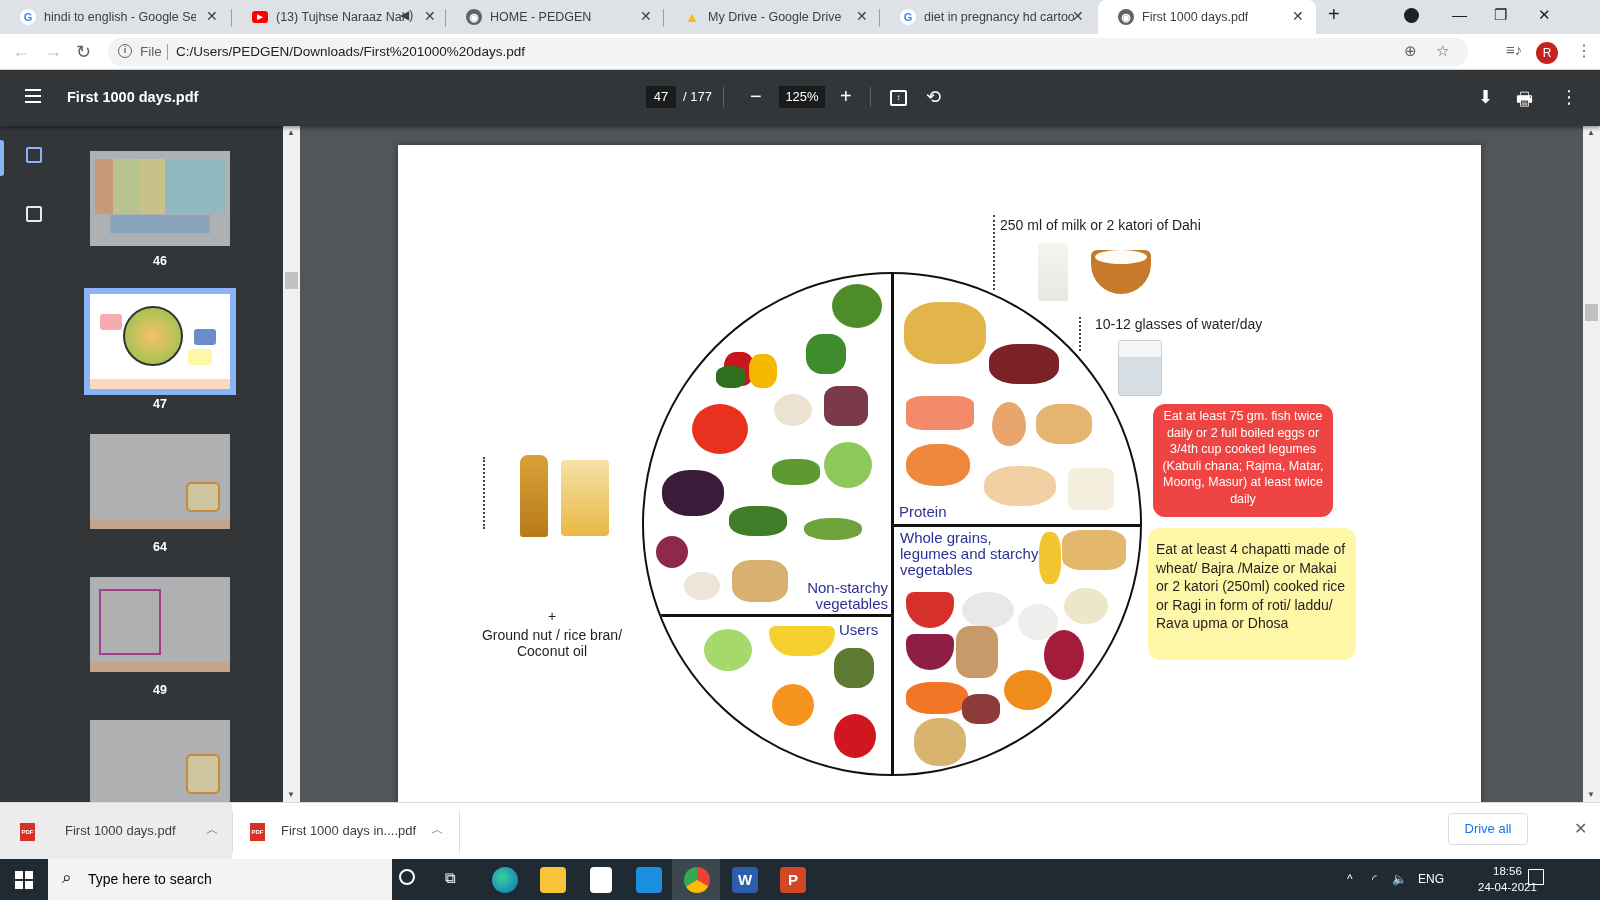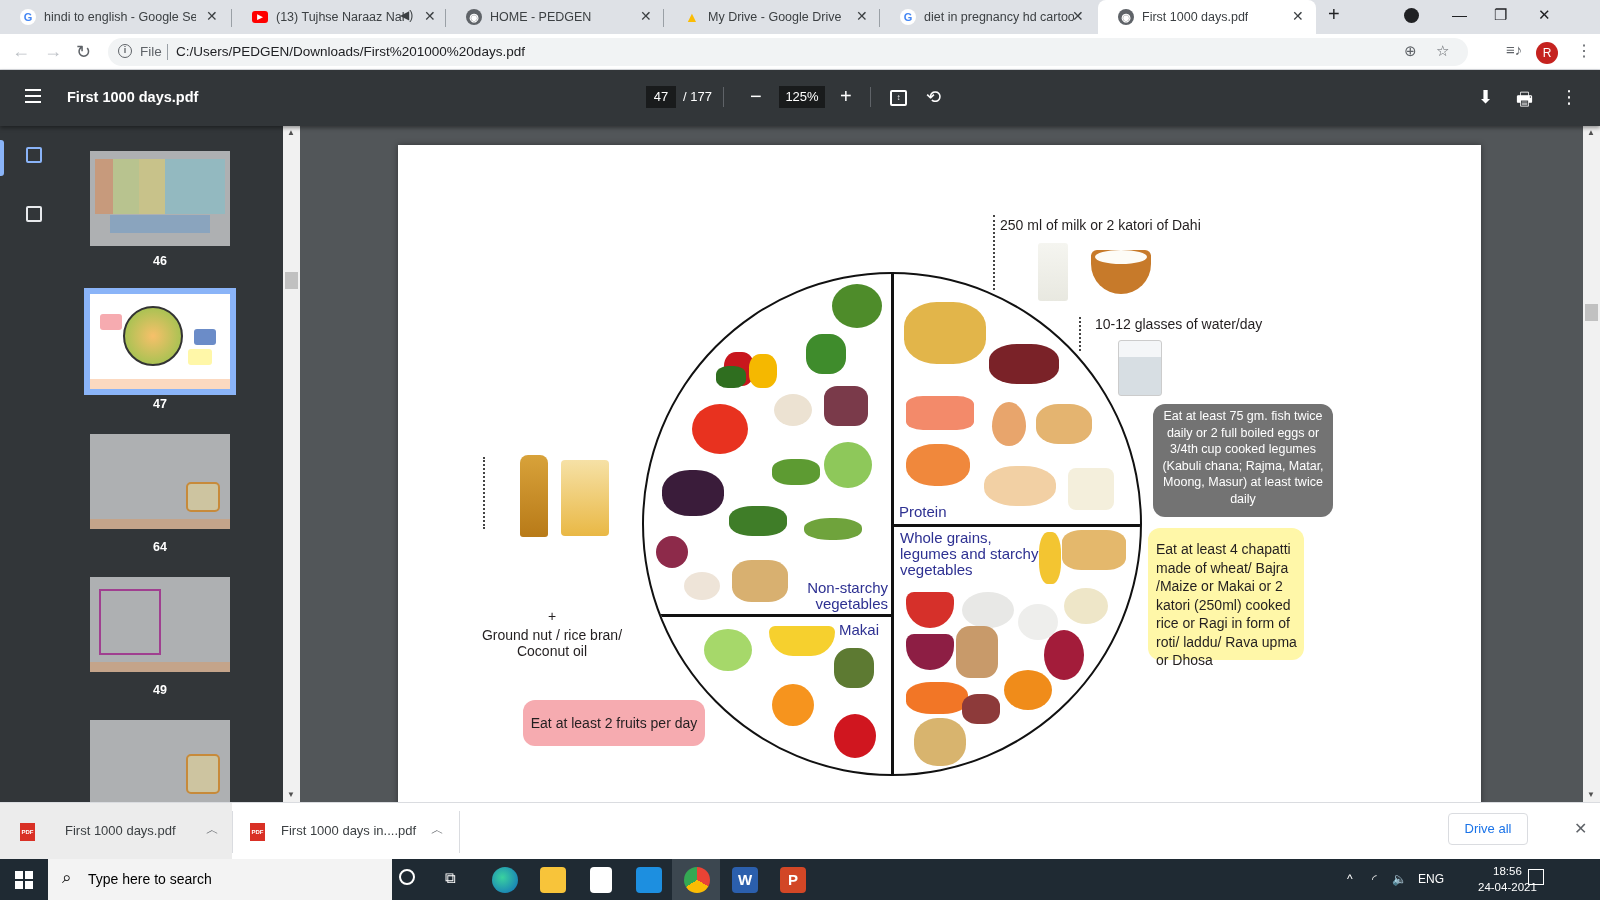--- a/index.html
+++ b/index.html
@@ -46,21 +46,21 @@
 .sidescroll{position:absolute;left:283px;top:126px;width:17px;height:676px;background:#f1f1f1}
 .sidescroll .thumbbar{position:absolute;left:2px;top:146px;width:13px;height:17px;background:#c1c1c1}
 
 .viewer{position:absolute;left:300px;top:126px;width:1283px;height:676px;background:#525659;overflow:hidden}
 .mainscroll{position:absolute;left:1583px;top:126px;width:17px;height:676px;background:#f1f1f1}
 .mainscroll .thumbbar{position:absolute;left:2px;top:178px;width:13px;height:17px;background:#c1c1c1}
 .arrow{position:absolute;left:4px;font-size:8px;color:#505050}
 .page{position:absolute;left:98px;top:19px;width:1083px;height:700px;background:#fff;box-shadow:0 0 6px rgba(0,0,0,.4)}
 .box{position:absolute;border-radius:12px;text-align:center;font-size:13px;line-height:18px;color:#231f20;padding:8px 6px}
 .pink{background:#f6abb0}
-.blue{background:#737373;color:#fff}
+.blue{background:#ef4444;color:#fff}
 .yellow{background:#fff7a8;text-align:left;padding-left:8px;font-size:14px;line-height:18.5px}
 .label{position:absolute;font-size:14px;color:#231f20}
 .dots{position:absolute;width:0;border-left:2px dotted #444}
 .plate-label{position:absolute;color:#2e3192;font-size:15px;line-height:16px}
 .food{position:absolute;border-radius:50%}
 
 .dlbar{position:absolute;left:0;top:802px;width:1600px;height:57px;background:#fff;border-top:1px solid #dadce0}
 .dl{position:absolute;top:0;height:57px}
 .dl .pdficon{position:absolute;left:20px;top:20px;width:15px;height:18px;background:#d93025;color:#fff;font-size:6px;font-weight:bold;text-align:center;line-height:18px}
 .dl .name{position:absolute;left:65px;top:20px;font-size:13px;color:#3c4043}
@@ -214,21 +214,20 @@
     <div style="position:absolute;left:697px;top:105px;width:52px;height:14px;background:#fdfcf7;border-radius:50%"></div>
     <div class="dots" style="left:681px;top:172px;height:34px"></div>
     <div class="label" style="left:697px;top:171px">10-12 glasses of water/day</div>
     <div style="position:absolute;left:720px;top:195px;width:44px;height:56px;background:linear-gradient(#f4f6f8 0 30%,#d7dee3 30%);border-radius:3px;border:1px solid #ccc"></div>
 
     <div class="dots" style="left:85px;top:312px;height:72px"></div>
     <div style="position:absolute;left:122px;top:310px;width:28px;height:82px;background:linear-gradient(#d8a23a,#b87a18);border-radius:8px 8px 3px 3px"></div>
     <div style="position:absolute;left:163px;top:315px;width:48px;height:76px;background:linear-gradient(#f6e1a6,#e9b845);border-radius:4px"></div>
     <div class="label" style="left:68px;top:463px;width:172px;text-align:center">+</div>
     <div class="label" style="left:68px;top:482px;width:172px;text-align:center;line-height:16px">Ground nut / rice bran/ Coconut oil</div>
-    <div class="box pink" style="left:125px;top:555px;width:182px;height:46px;line-height:30px;font-size:14px">Eat at least 2 fruits per day</div>
 
     <div style="position:absolute;left:244px;top:127px;width:500px;height:504px;border:2.5px solid #111;border-radius:50%;overflow:hidden">
       <div style="position:absolute;left:247px;top:0;width:2.5px;height:504px;background:#111"></div>
       <div style="position:absolute;left:0;top:340px;width:248px;height:2.5px;background:#111"></div>
       <div style="position:absolute;left:248px;top:250px;width:260px;height:2.5px;background:#111"></div>
 
       <div class="food" style="left:188px;top:10px;width:50px;height:44px;background:#4e8c2a"></div>
       <div class="food" style="left:80px;top:78px;width:30px;height:34px;background:#c8161d;border-radius:40%"></div>
       <div class="food" style="left:105px;top:80px;width:28px;height:34px;background:#f5b800;border-radius:40%"></div>
       <div class="food" style="left:72px;top:92px;width:30px;height:22px;background:#2f6e1f;border-radius:40%"></div>
@@ -239,21 +238,21 @@
       <div class="food" style="left:180px;top:168px;width:48px;height:46px;background:#8ec85a"></div>
       <div class="food" style="left:128px;top:185px;width:48px;height:26px;background:#5d9b32;border-radius:40%"></div>
       <div class="food" style="left:18px;top:196px;width:62px;height:46px;background:#3a1c3a;border-radius:45%"></div>
       <div class="food" style="left:85px;top:232px;width:58px;height:30px;background:#3f7d28;border-radius:40%"></div>
       <div class="food" style="left:160px;top:244px;width:58px;height:22px;background:#6fa33c;border-radius:45%"></div>
       <div class="food" style="left:12px;top:262px;width:32px;height:32px;background:#8d2a4a"></div>
       <div class="food" style="left:40px;top:298px;width:36px;height:28px;background:#eee4d8"></div>
       <div class="food" style="left:88px;top:286px;width:56px;height:42px;background:#d8b070;border-radius:35%"></div>
       <div class="plate-label" style="left:150px;top:306px;width:94px;text-align:right">Non-starchy vegetables</div>
 
-      <div class="plate-label" style="left:195px;top:348px">Makai</div>
+      <div class="plate-label" style="left:195px;top:348px">Users</div>
       <div class="food" style="left:60px;top:355px;width:48px;height:42px;background:#a6d86a"></div>
       <div class="food" style="left:125px;top:352px;width:66px;height:30px;background:#f6d02e;border-radius:10px 10px 40px 40px"></div>
       <div class="food" style="left:190px;top:374px;width:40px;height:40px;background:#5d7a32;border-radius:40%"></div>
       <div class="food" style="left:128px;top:410px;width:42px;height:42px;background:#f6941e"></div>
       <div class="food" style="left:190px;top:440px;width:42px;height:44px;background:#d0161f"></div>
 
       <div class="food" style="left:260px;top:28px;width:82px;height:62px;background:#e2b54a;border-radius:40%"></div>
       <div class="food" style="left:345px;top:70px;width:70px;height:40px;background:#7a2228;border-radius:40%"></div>
       <div class="food" style="left:262px;top:122px;width:68px;height:34px;background:#f38a6a;border-radius:25%"></div>
       <div class="food" style="left:348px;top:128px;width:34px;height:44px;background:#e8a56c;border-radius:50%/55% 55% 45% 45%"></div>
@@ -273,21 +272,21 @@
       <div class="food" style="left:262px;top:360px;width:48px;height:36px;background:#8d1e44;border-radius:10px 10px 30px 30px"></div>
       <div class="food" style="left:312px;top:352px;width:42px;height:52px;background:#c89a6a;border-radius:14px"></div>
       <div class="food" style="left:400px;top:356px;width:40px;height:50px;background:#a31c3a"></div>
       <div class="food" style="left:262px;top:408px;width:62px;height:32px;background:#f27626;border-radius:40%"></div>
       <div class="food" style="left:318px;top:420px;width:38px;height:30px;background:#8d3a3a;border-radius:40%"></div>
       <div class="food" style="left:360px;top:396px;width:48px;height:40px;background:#f08c1a"></div>
       <div class="food" style="left:270px;top:444px;width:52px;height:48px;background:#d8b46e;border-radius:45%"></div>
     </div>
 
     <div class="box blue" style="left:755px;top:259px;width:180px;height:113px;font-size:12.5px;line-height:16.5px;padding-top:4px">Eat at least 75 gm. fish twice daily or 2 full boiled eggs or 3/4th cup cooked legumes (Kabuli chana; Rajma, Matar, Moong, Masur) at least twice daily</div>
-    <div class="box yellow" style="left:750px;top:383px;width:156px;height:132px;padding-top:12px">Eat at least 4 chapatti made of wheat/ Bajra /Maize or Makai or 2 katori (250ml) cooked rice or Ragi in form of roti/ laddu/ Rava upma or Dhosa</div>
+    <div class="box yellow" style="left:750px;top:383px;width:208px;height:132px;padding-top:12px">Eat at least 4 chapatti made of wheat/ Bajra /Maize or Makai or 2 katori (250ml) cooked rice or Ragi in form of roti/ laddu/ Rava upma or Dhosa</div>
   </div>
 </div>
 <div class="mainscroll">
   <span class="arrow" style="top:2px">▲</span>
   <div class="thumbbar"></div>
   <span class="arrow" style="top:664px">▼</span>
 </div>
 
 <div class="dlbar">
   <div class="dl" style="left:0;width:232px;background:#ececec">

